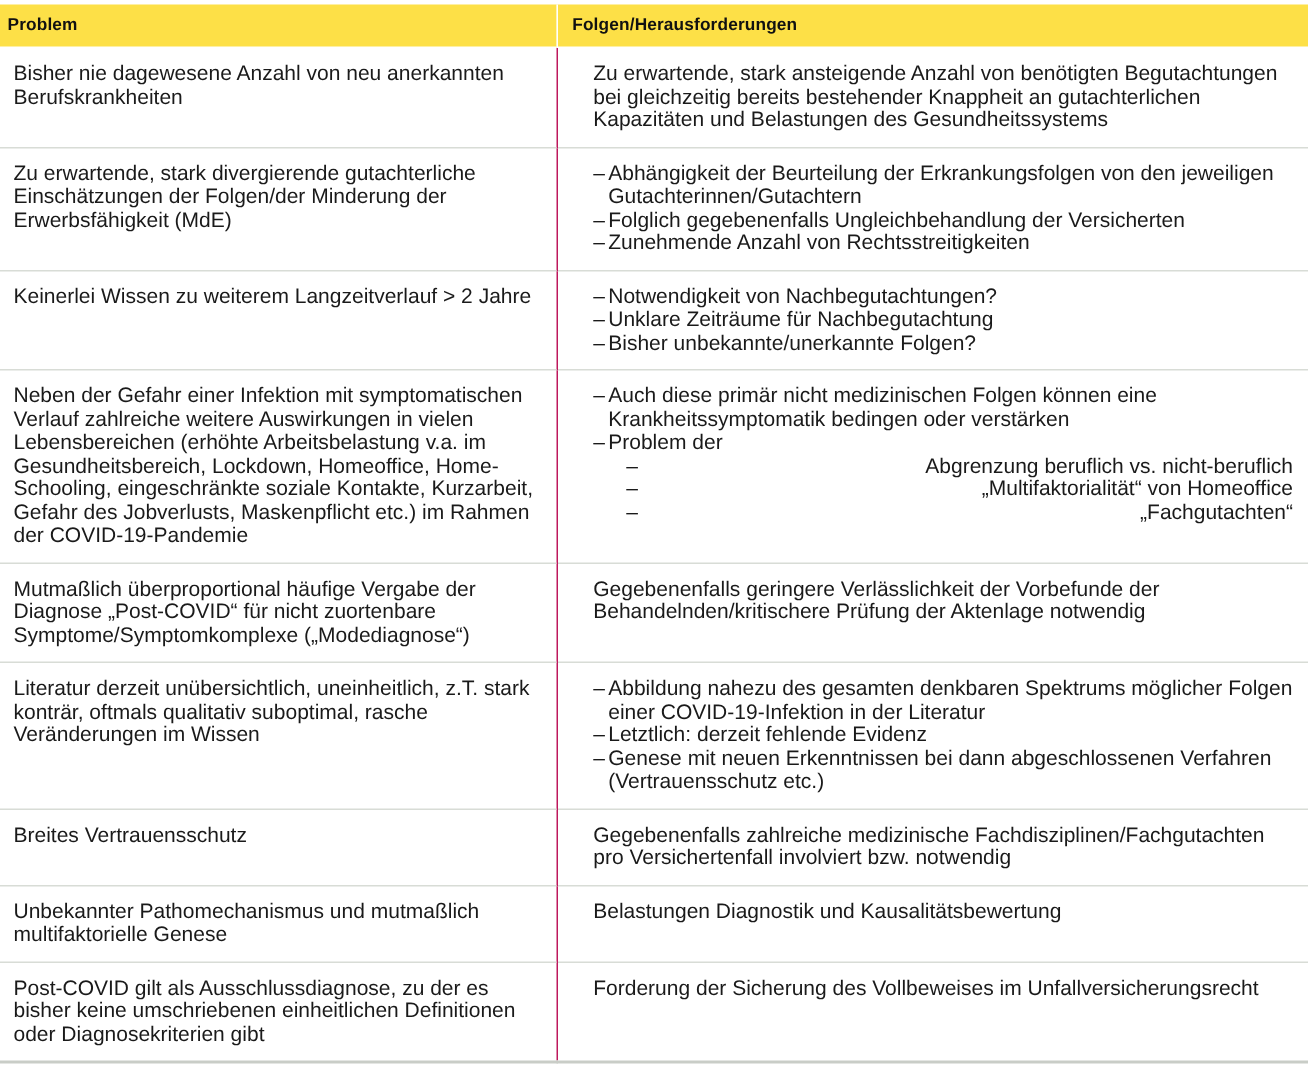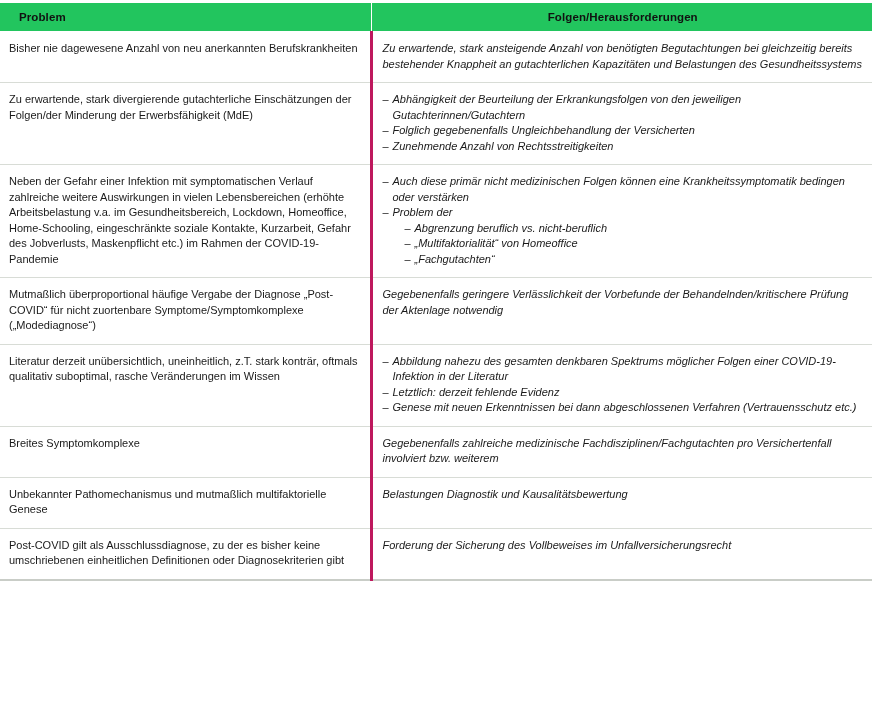--- a/index.html
+++ b/index.html
@@ -25,55 +25,53 @@
     width: 872px;
     border-collapse: collapse;
     table-layout: fixed;
     border-bottom: 2px solid #c9cdc7;
   }
 
   col.col-problem { width: 371px; }
   col.col-folgen  { width: 501px; }
 
   thead th {
-    background: #22c55e;
+    background: #fde047;
     text-align: left;
     vertical-align: middle;
     font-size: 11.5px;
     font-weight: bold;
     color: #111111;
-    padding: 8px 8px 8px 19px;
+    padding: 8px 8px 8px 5px;
     height: 28px;
     box-sizing: border-box;
     border: 0;
     letter-spacing: 0.1px;
   }
   thead th.th-folgen {
     border-left: 1px solid #ffffff;
     padding-left: 10px;
-    text-align: center;
   }
 
   tbody td {
     vertical-align: top;
-    font-size: 11px;
+    font-size: 14px;
     line-height: 15.5px;
     color: #1a1a1a;
     padding: 9px 10px 10px 9px;
     border-top: 1px solid #d8dcd6;
     background: #ffffff;
     box-sizing: border-box;
   }
   tbody tr:first-child td {
     border-top: 1px solid #ffffff;
   }
   tbody td.cell-folgen {
-    border-left: 3px solid #be185d;
-    padding-left: 10px;
-    font-style: italic;
+    border-left: 1px solid #be185d;
+    padding-left: 24px;
   }
 
   .cell-lines > div { white-space: normal; }
 
   ul.dash-list {
     list-style: none;
     margin: 0;
     padding: 0;
   }
   ul.dash-list > li {
@@ -83,20 +81,21 @@
   }
   ul.dash-list > li::before {
     content: "\2013";
     position: absolute;
     left: 0;
     top: 0;
   }
   ul.dash-list ul.dash-list {
     padding-left: 12px;
     margin: 0;
+    text-align: right;
   }
 </style>
 </head>
 <body>
 
 <div class="table-wrap">
   <table class="problem-table">
     <colgroup>
       <col class="col-problem">
       <col class="col-folgen">
@@ -118,20 +117,30 @@
           <td class="cell-problem">Zu erwartende, stark divergierende gutachterliche Einschätzungen der Folgen/der Minderung der Erwerbsfähigkeit (MdE)</td>
           <td class="cell-folgen cell-lines">
             <ul class="dash-list">
               <li>Abhängigkeit der Beurteilung der Erkrankungsfolgen von den jeweiligen Gutachterinnen/Gutachtern</li>
               <li>Folglich gegebenenfalls Ungleichbehandlung der Versicherten</li>
               <li>Zunehmende Anzahl von Rechtsstreitigkeiten</li>
             </ul>
           </td>
         </tr>
         <tr>
+          <td class="cell-problem">Keinerlei Wissen zu weiterem Langzeitverlauf &gt; 2 Jahre</td>
+          <td class="cell-folgen cell-lines">
+            <ul class="dash-list">
+              <li>Notwendigkeit von Nachbegutachtungen?</li>
+              <li>Unklare Zeiträume für Nachbegutachtung</li>
+              <li>Bisher unbekannte/unerkannte Folgen?</li>
+            </ul>
+          </td>
+        </tr>
+        <tr>
           <td class="cell-problem">Neben der Gefahr einer Infektion mit symptomatischen Verlauf zahlreiche weitere Auswirkungen in vielen Lebensbereichen (erhöhte Arbeitsbelastung v.a. im Gesundheitsbereich, Lockdown, Homeoffice, Home-Schooling, eingeschränkte soziale Kontakte, Kurzarbeit, Gefahr des Jobverlusts, Maskenpflicht etc.) im Rahmen der COVID-19-Pandemie</td>
           <td class="cell-folgen cell-lines">
             <ul class="dash-list">
               <li>Auch diese primär nicht medizinischen Folgen können eine Krankheitssymptomatik bedingen oder verstärken</li>
               <li>Problem der<ul class="dash-list">
                   <li>Abgrenzung beruflich vs. nicht-beruflich</li>
                   <li>„Multifaktorialität“ von Homeoffice</li>
                   <li>„Fachgutachten“</li>
                 </ul></li>
             </ul>
@@ -147,23 +156,23 @@
           <td class="cell-problem">Literatur derzeit unübersichtlich, uneinheitlich, z.T. stark konträr, oftmals qualitativ suboptimal, rasche Veränderungen im Wissen</td>
           <td class="cell-folgen cell-lines">
             <ul class="dash-list">
               <li>Abbildung nahezu des gesamten denkbaren Spektrums möglicher Folgen einer COVID-19-Infektion in der Literatur</li>
               <li>Letztlich: derzeit fehlende Evidenz</li>
               <li>Genese mit neuen Erkenntnissen bei dann abgeschlossenen Verfahren (Vertrauensschutz etc.)</li>
             </ul>
           </td>
         </tr>
         <tr>
-          <td class="cell-problem">Breites Symptomkomplexe</td>
+          <td class="cell-problem">Breites Vertrauensschutz</td>
           <td class="cell-folgen cell-lines">
-            <div>Gegebenenfalls zahlreiche medizinische Fachdisziplinen/Fachgutachten pro Versichertenfall involviert bzw. weiterem</div>
+            <div>Gegebenenfalls zahlreiche medizinische Fachdisziplinen/Fachgutachten pro Versichertenfall involviert bzw. notwendig</div>
           </td>
         </tr>
         <tr>
           <td class="cell-problem">Unbekannter Pathomechanismus und mutmaßlich multifaktorielle Genese</td>
           <td class="cell-folgen cell-lines">
             <div>Belastungen Diagnostik und Kausalitätsbewertung</div>
           </td>
         </tr>
         <tr>
           <td class="cell-problem">Post-COVID gilt als Ausschlussdiagnose, zu der es bisher keine umschriebenen einheitlichen Definitionen oder Diagnosekriterien gibt</td>

